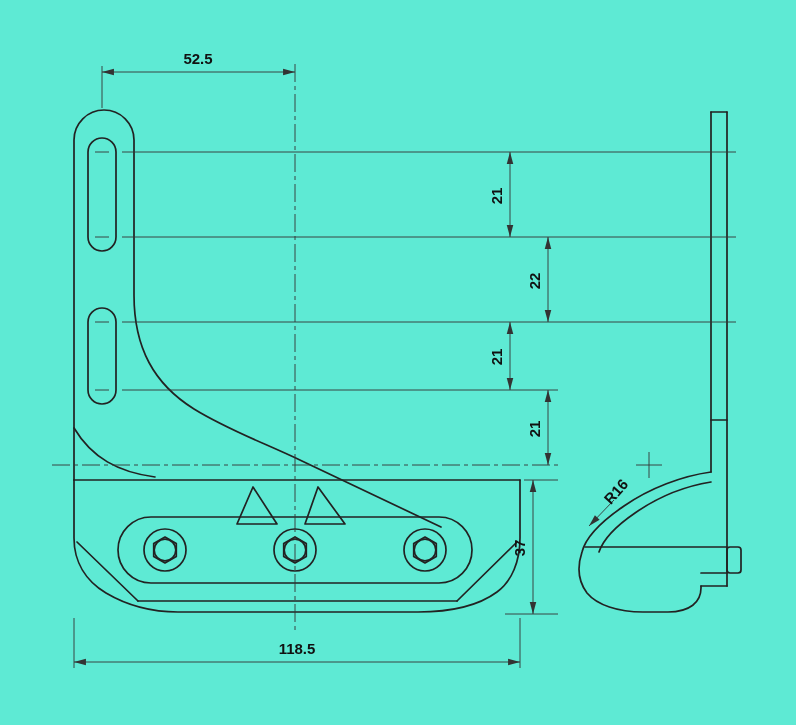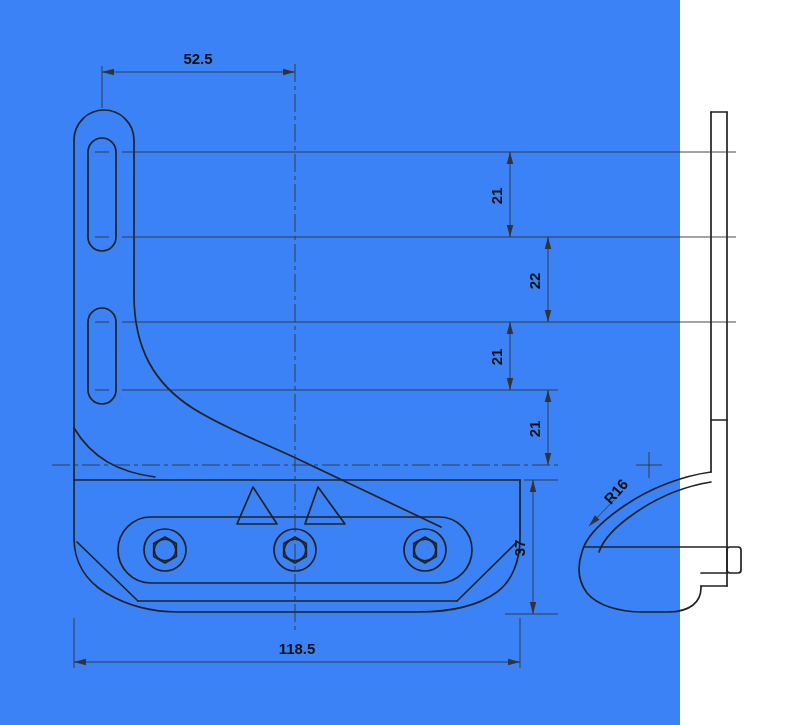--- a/index.html
+++ b/index.html
@@ -6,23 +6,23 @@
     margin: 0;
     padding: 0;
     background: #ffffff;
     width: 796px;
     height: 725px;
     overflow: hidden;
     font-family: "Liberation Sans", sans-serif;
   }
   .sheet {
     position: relative;
-    width: 680px;
+    width: 796px;
     height: 725px;
-    background: #3b82f6;
+    background: #5eead4;
     text-decoration: underline;
   }
   svg { display: block; }
   .outline {
     fill: none;
     stroke: #222222;
     stroke-width: 1.7;
     stroke-linejoin: round;
     stroke-linecap: round;
   }

